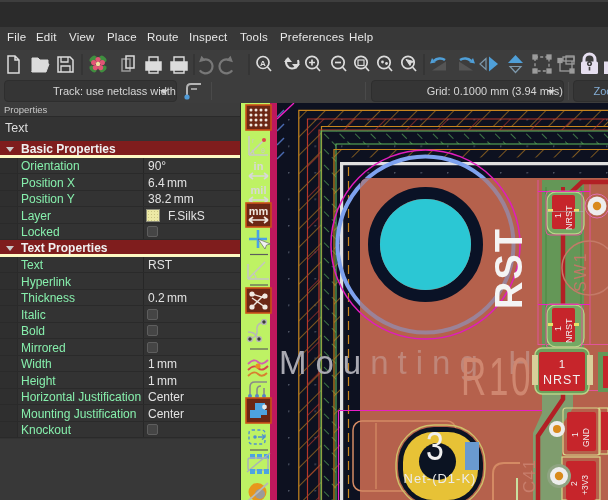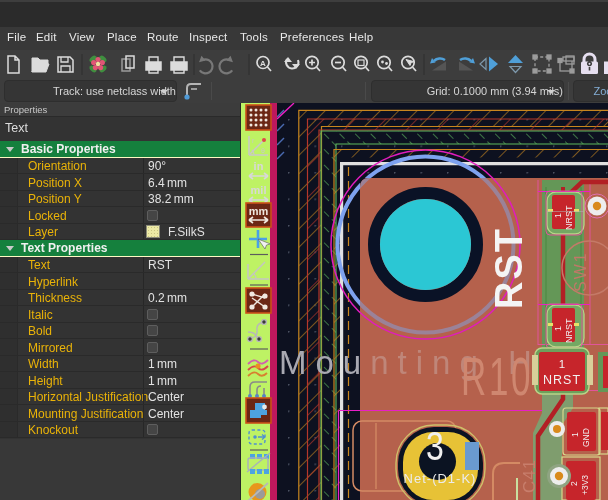--- a/index.html
+++ b/index.html
@@ -13,24 +13,24 @@
 .dd{position:absolute;top:1px;height:22px;background:#353535;border:1px solid #2e2e2e;border-radius:4px;color:#d6d6d6;font-size:11px;line-height:20px;padding-left:9px;}
 .dd .arr{position:absolute;top:9px;width:0;height:0;border-left:4px solid transparent;border-right:4px solid transparent;border-top:4.5px solid #cfcfcf;}
 .vsep{position:absolute;top:3px;width:1px;height:18px;background:#2e2e2e;border-right:1px solid #4a4a4a;}
 
 .props{position:absolute;left:0;top:103px;width:241px;height:397px;background:#333333;}
 .dock{position:absolute;left:0;top:0;width:241px;height:14px;background:#3c3c3c;border-bottom:1px solid #2a2a2a;color:#c9c9c9;font-size:9.5px;padding:1px 0 0 4px;}
 .ptitle{position:absolute;left:5px;top:18px;font-size:12.5px;color:#dddddd;}
 .grid{position:absolute;left:0;top:38px;width:240px;}
 .row{position:relative;width:240px;height:16.5px;border-bottom:1px solid #2a2a2a;}
 .row .lm{position:absolute;left:0;top:0;width:18px;height:100%;background:#2f2f2f;border-right:1px solid #2a2a2a;}
-.row .lbl{position:absolute;left:28px;top:1.5px;font-size:12px;color:#eab308;}
+.row .lbl{position:absolute;left:21px;top:1.5px;font-size:12px;color:#86efac;}
 .row .vline{position:absolute;left:143px;top:0;width:1px;height:100%;background:#272727;}
 .row .val{position:absolute;left:148px;top:1.5px;font-size:12px;color:#e2e2e2;}
-.hdr{position:relative;width:240px;height:16.5px;border-bottom:1px solid #fef9c3;background:#15803d;}
+.hdr{position:relative;width:240px;height:16.5px;border-bottom:3px solid #fef9c3;background:#7f1d1d;}
 .hdr .tri{position:absolute;left:6px;top:6px;width:0;height:0;border-left:4.5px solid transparent;border-right:4.5px solid transparent;border-top:5.5px solid #c9c9c9;}
 .hdr .t{position:absolute;left:21px;top:1px;font-size:12px;font-weight:bold;color:#f0f0f0;}
 .cb{position:absolute;left:147px;top:2.5px;width:11px;height:11px;background:#454545;border:1px solid #5e5e5e;border-radius:2px;}
 .swatch{position:absolute;left:146px;top:1.5px;width:14px;height:13px;background:#ece9a5;border:1px solid #8a8a7a;
  background-image:radial-gradient(#c9c482 0.8px, transparent 0.9px);background-size:3px 3px;}
 .pempty{position:absolute;left:0;top:336px;width:240px;height:61px;background:#383838;}
 .pborder{position:absolute;left:240px;top:0;width:1px;height:397px;background:#272727;}
 
 .lstrip{position:absolute;left:241px;top:103px;width:36px;height:397px;background:#bef264;border-right:7px solid #be185d;}
 
@@ -202,30 +202,30 @@
           <span class="val">6.4 mm</span>
         </div>
       <div class="row">
           <span class="lm"></span>
           <span class="lbl">Position Y</span>
           <span class="vline"></span>
           <span class="val">38.2 mm</span>
         </div>
       <div class="row">
           <span class="lm"></span>
-          <span class="lbl">Locked</span>
-          <span class="vline"></span>
-          <span class="cb"></span>
-        </div>
-      <div class="row">
-          <span class="lm"></span>
           <span class="lbl">Layer</span>
           <span class="vline"></span>
           <span class="swatch"></span>
           <span class="val" style="left:168px">F.SilkS</span>
+        </div>
+      <div class="row">
+          <span class="lm"></span>
+          <span class="lbl">Locked</span>
+          <span class="vline"></span>
+          <span class="cb"></span>
         </div>
       <div class="hdr">
           <span class="tri"></span>
           <span class="t">Text Properties</span>
         </div>
       <div class="row">
           <span class="lm"></span>
           <span class="lbl">Text</span>
           <span class="vline"></span>
           <span class="val">RST</span>

